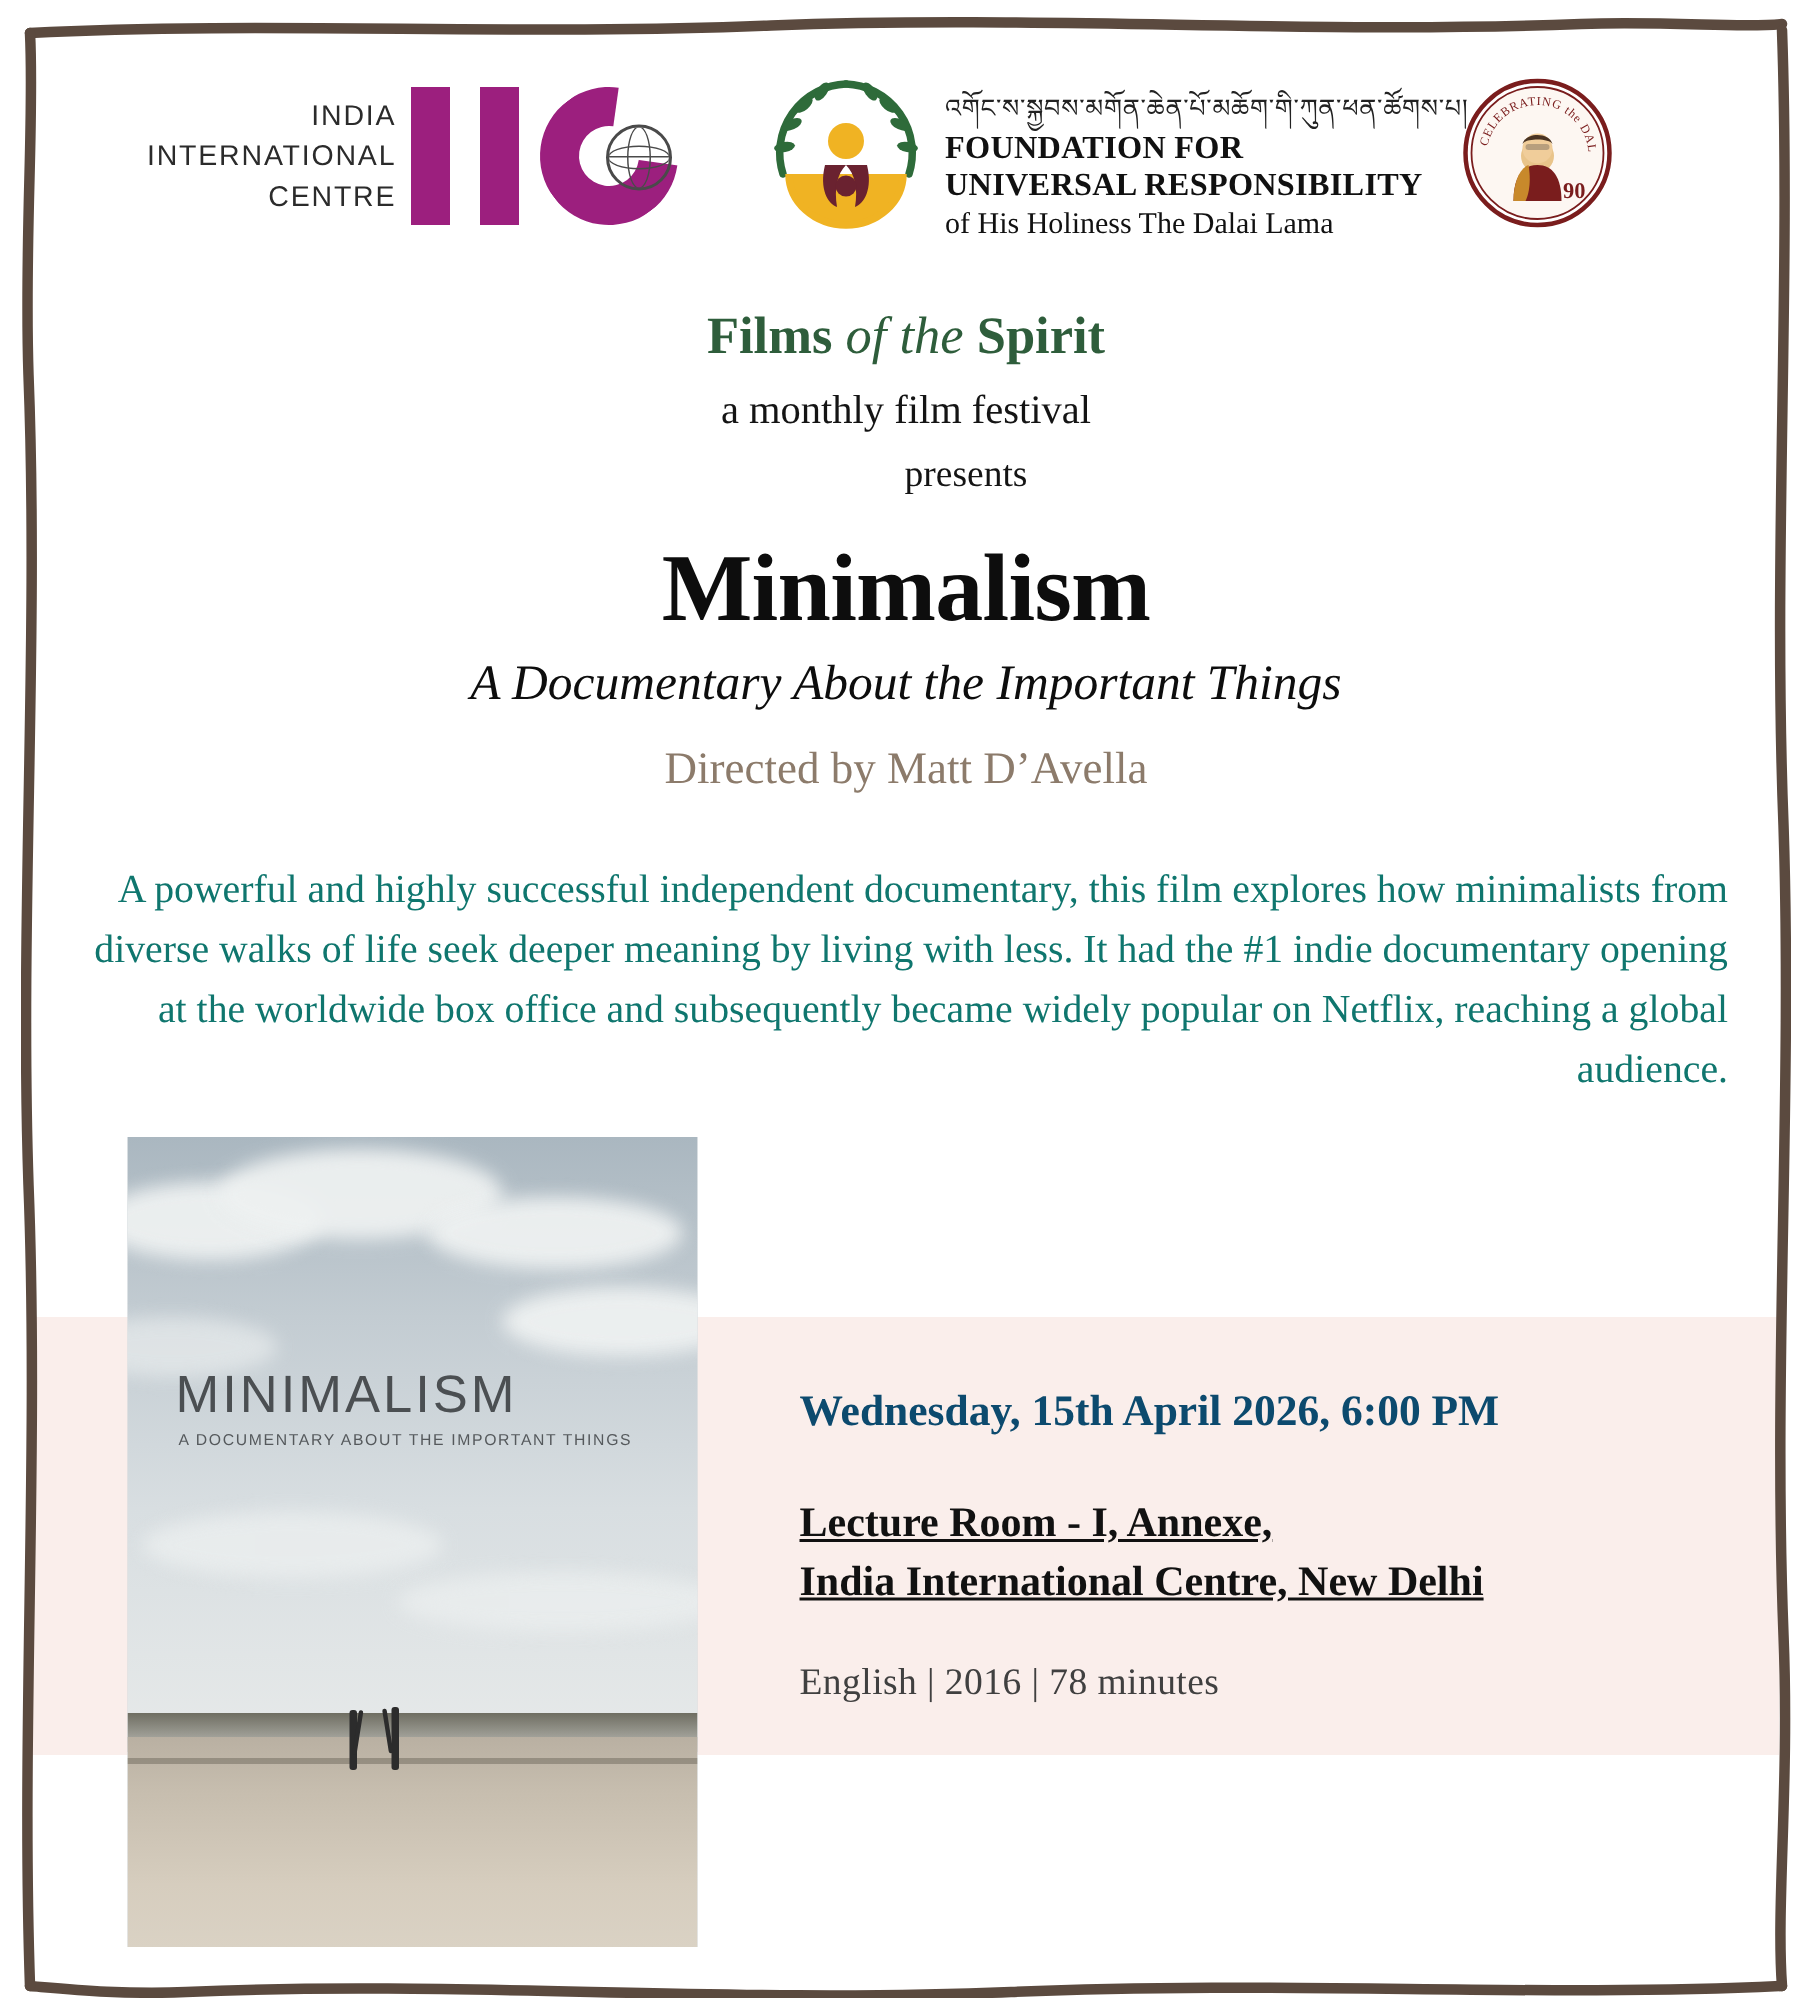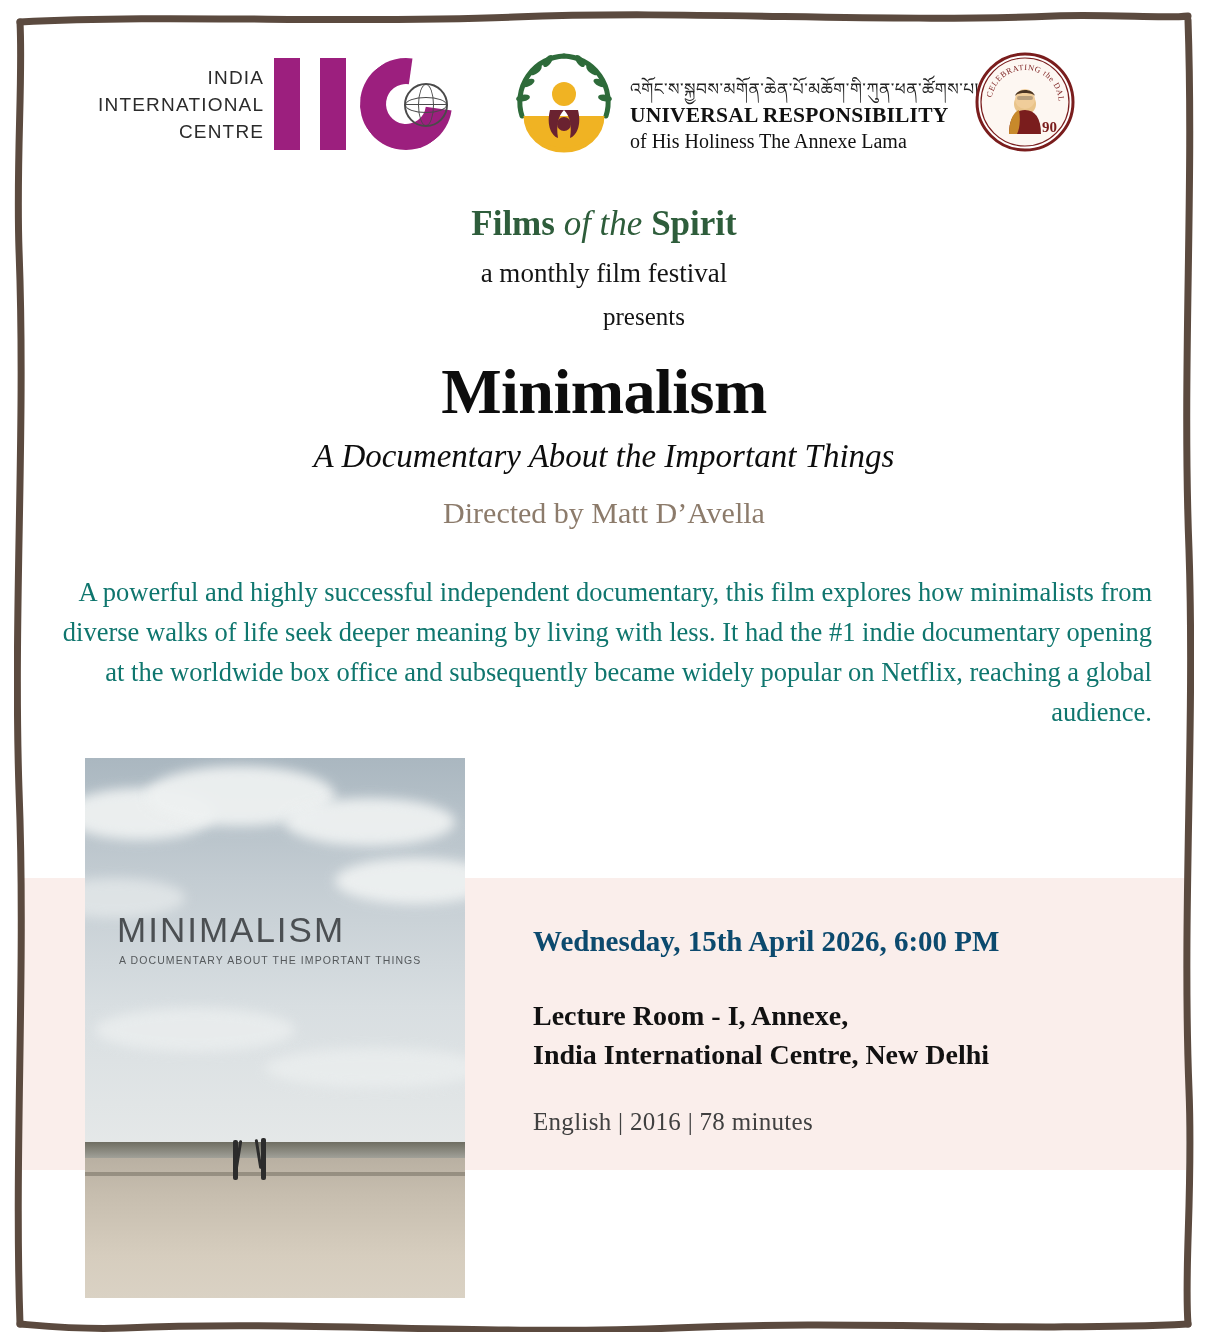--- a/index.html
+++ b/index.html
@@ -126,21 +126,21 @@
     left: 0; top: 19px; width: 40px; height: 0;
     border-top: 1.6px solid #4a4a4a;
   }
 
   
   .fur-logo {
     position: absolute;
     left: 512px;
     top: 6px;
     display: flex;
-    align-items: flex-end;
+    align-items: flex-start;
   }
   .fur-emblem {
     position: relative;
     width: 104px;
     height: 104px;
     margin-right: 14px;
   }
   .fur-text {
     padding-top: 12px;
   }
@@ -324,20 +324,21 @@
     font-weight: bold;
     color: #0c4a6e;
     margin-bottom: 38px;
   }
   .event-venue {
     font-size: 28px;
     font-weight: bold;
     color: #111;
     line-height: 39px;
     margin-bottom: 34px;
+    text-decoration: underline;
   }
   .event-meta {
     font-size: 25px;
     color: #404040;
     letter-spacing: 0.3px;
   }
 </style>
 </head>
 <body>
 
@@ -393,22 +394,23 @@
 
             <path d="M14 66 A38 34 0 0 0 90 66 Z" fill="#f0b323"></path>
             <path d="M14 66 A38 34 0 0 0 90 66" stroke="#f0b323" stroke-width="5" fill="none"></path>
             <circle cx="52" cy="44" r="12" fill="#f0b323"></circle>
             <path d="M38 60 C34 76 40 86 46 88 C44 76 46 66 52 60 C58 66 60 76 58 88 C64 86 70 76 66 60 Z" fill="#6a2230"></path>
             <circle cx="52" cy="74" r="7" fill="#6a2230"></circle>
           </svg>
         </div>
         <div class="fur-text">
           <div class="fur-tibetan">འགོང་ས་སྐྱབས་མགོན་ཆེན་པོ་མཆོག་གི་ཀུན་ཕན་ཚོགས་པ།</div>
+          <div class="fur-l1">FOUNDATION FOR</div>
           <div class="fur-l2">UNIVERSAL RESPONSIBILITY</div>
-          <div class="fur-l3">of His Holiness The Annexe Lama</div>
+          <div class="fur-l3">of His Holiness The Dalai Lama</div>
         </div>
       </div>
 
       <div class="seal">
         <svg width="100" height="100" viewBox="0 0 100 100">
           <circle cx="50" cy="50" r="48" fill="#ffffff" stroke="#7a1d1d" stroke-width="3"></circle>
           <circle cx="50" cy="50" r="44" fill="#fdf7f2" stroke="#7a1d1d" stroke-width="1.2"></circle>
           <path id="sealarc" d="M16 52 A34 34 0 0 1 84 52" fill="none"></path>
           <text font-family="Liberation Serif, serif" font-size="8.2" fill="#7a1d1d" letter-spacing="0.6">
             <textPath href="#sealarc" startOffset="6%">CELEBRATING the DALAI LAMA</textPath>

